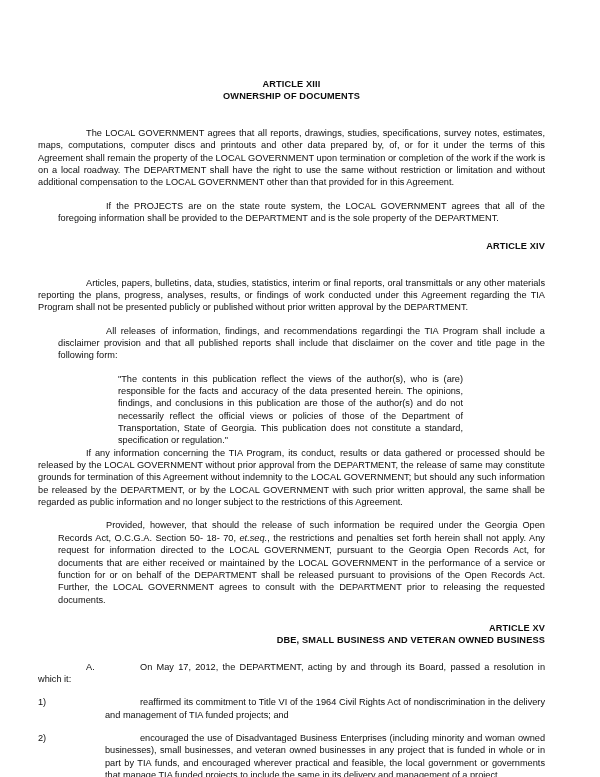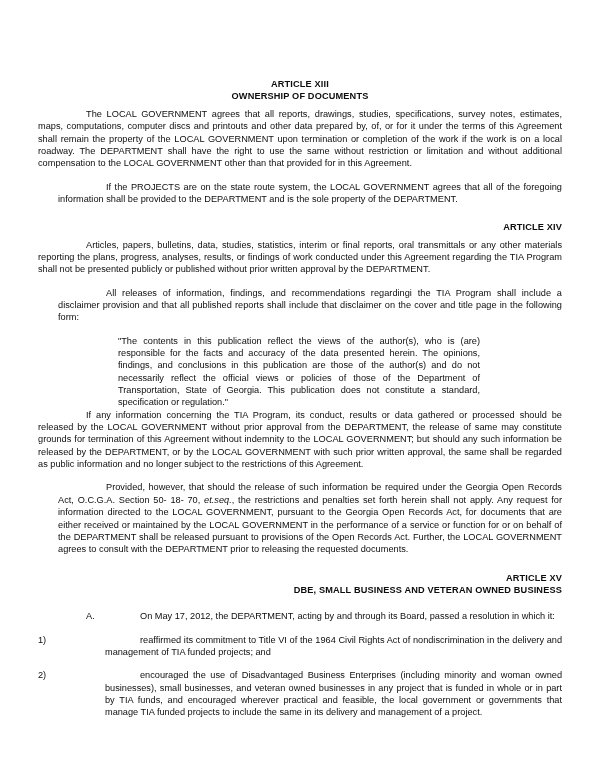--- a/index.html
+++ b/index.html
@@ -13,21 +13,21 @@
     font-family: "Liberation Sans", sans-serif;
     color: #0d0d0d;
     overflow: hidden;
   }
 
   .page {
     position: relative;
     width: 600px;
     height: 777px;
     box-sizing: border-box;
-    padding: 78px 38px 0 38px;
+    padding: 78px 55px 0 38px;
   }
 
   .heading-block {
     text-align: center;
     font-weight: bold;
     font-size: 9.2px;
     line-height: 12.4px;
     letter-spacing: 0.15px;
   }
   .heading-block.first { margin-top: 0; }
@@ -36,21 +36,21 @@
   .para {
     font-size: 9.2px;
     line-height: 12.35px;
     text-align: justify;
     text-justify: inter-word;
     margin: 0;
     letter-spacing: 0.02px;
   }
   .para + .para { margin-top: 11px; margin-left: 20px; }
 
-  .heading-block + .para { margin-top: 5px; }
+  .heading-block + .para { margin-top: 24px; }
 
   .para.indent { text-indent: 48px; }
 
   .quote {
     font-size: 9.2px;
     line-height: 12.35px;
     text-align: justify;
     text-justify: inter-word;
     margin: 11px 0 0 0;
     padding-left: 80px;

